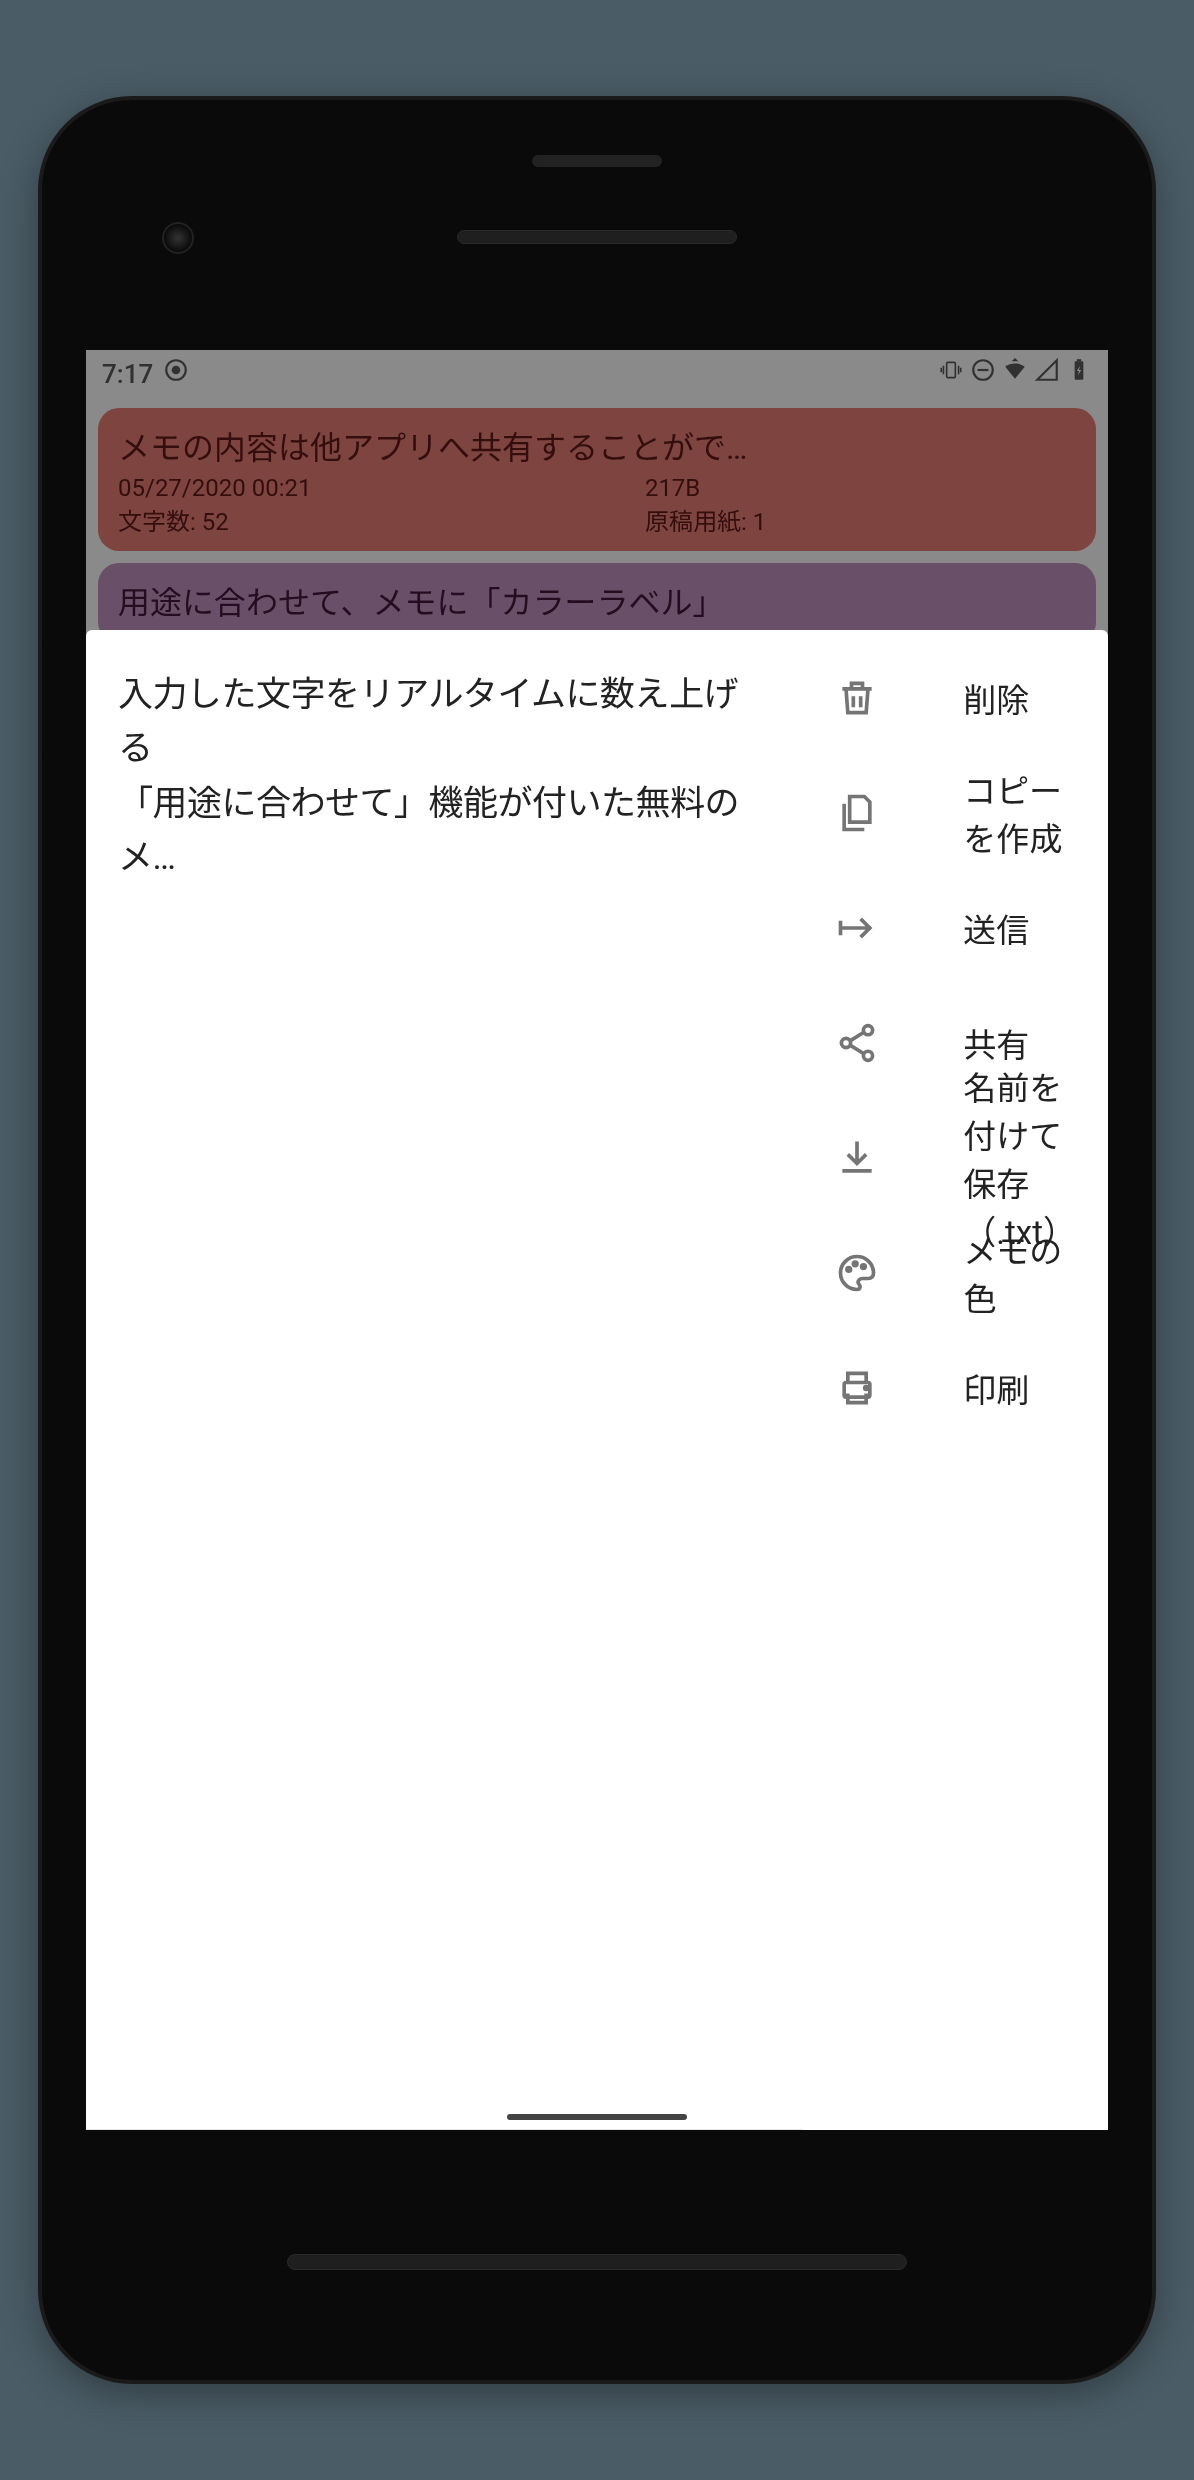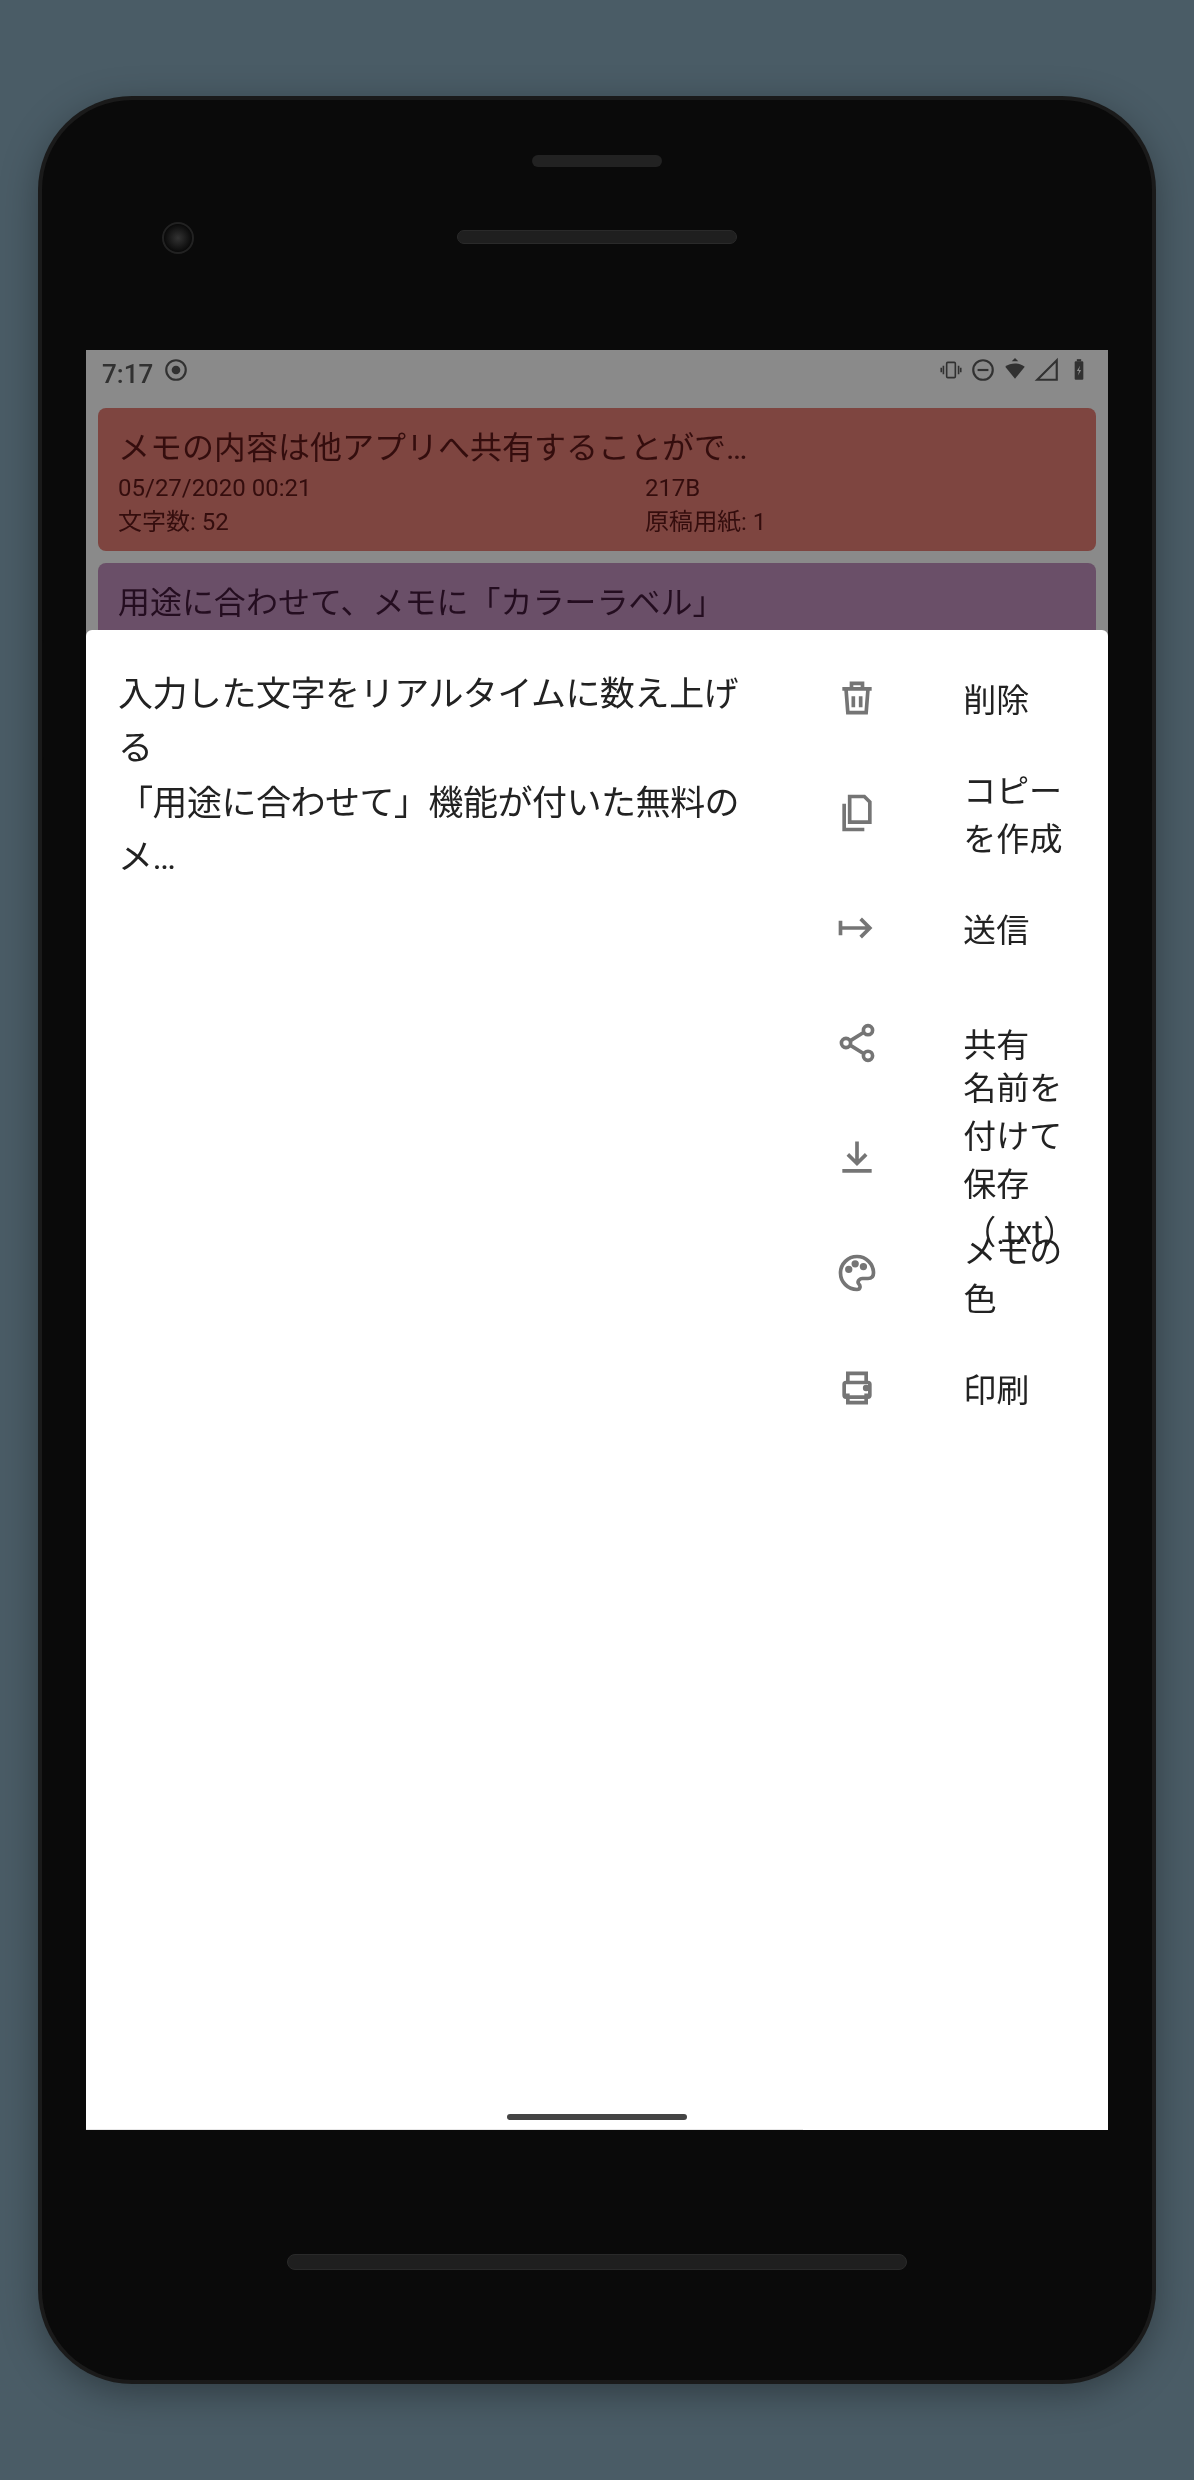--- a/index.html
+++ b/index.html
@@ -73,21 +73,21 @@
     padding: 0 16px;
     color: #555;
     font-size: 26px;
     font-weight: 500;
   }
   .status-left { display: flex; align-items: flex-end; gap: 10px; }
   .status-right { display: flex; align-items: center; gap: 6px; }
   .status-right svg { width: 26px; height: 26px; }
   .memo-list { padding: 12px; }
   .memo-card {
-    border-radius: 8px;
+    border-radius: 21px;
     padding: 14px 20px;
     margin-bottom: 12px;
   }
   .memo-card.red { background: #d9776f; color: #5a1818; }
   .memo-card.purple { background: #b789b3; color: #3f1838; }
   .memo-title {
     font-size: 32px;
     font-weight: 400;
     white-space: nowrap;
     overflow: hidden;

